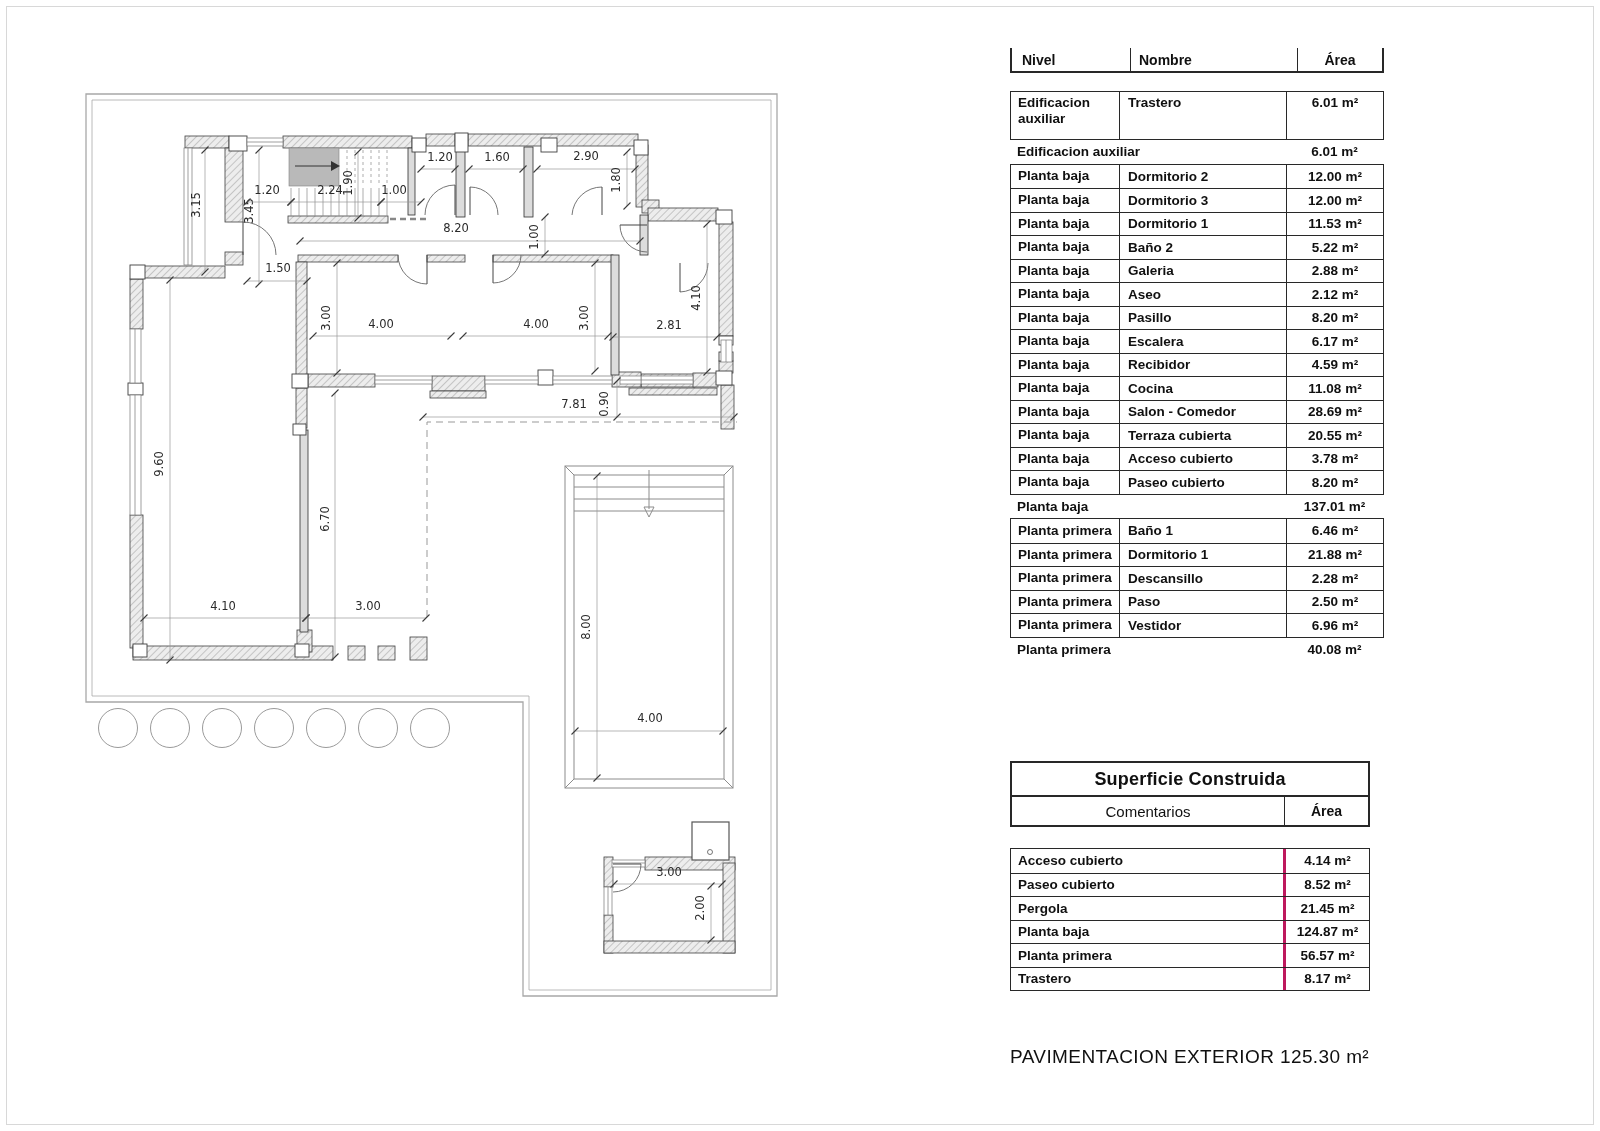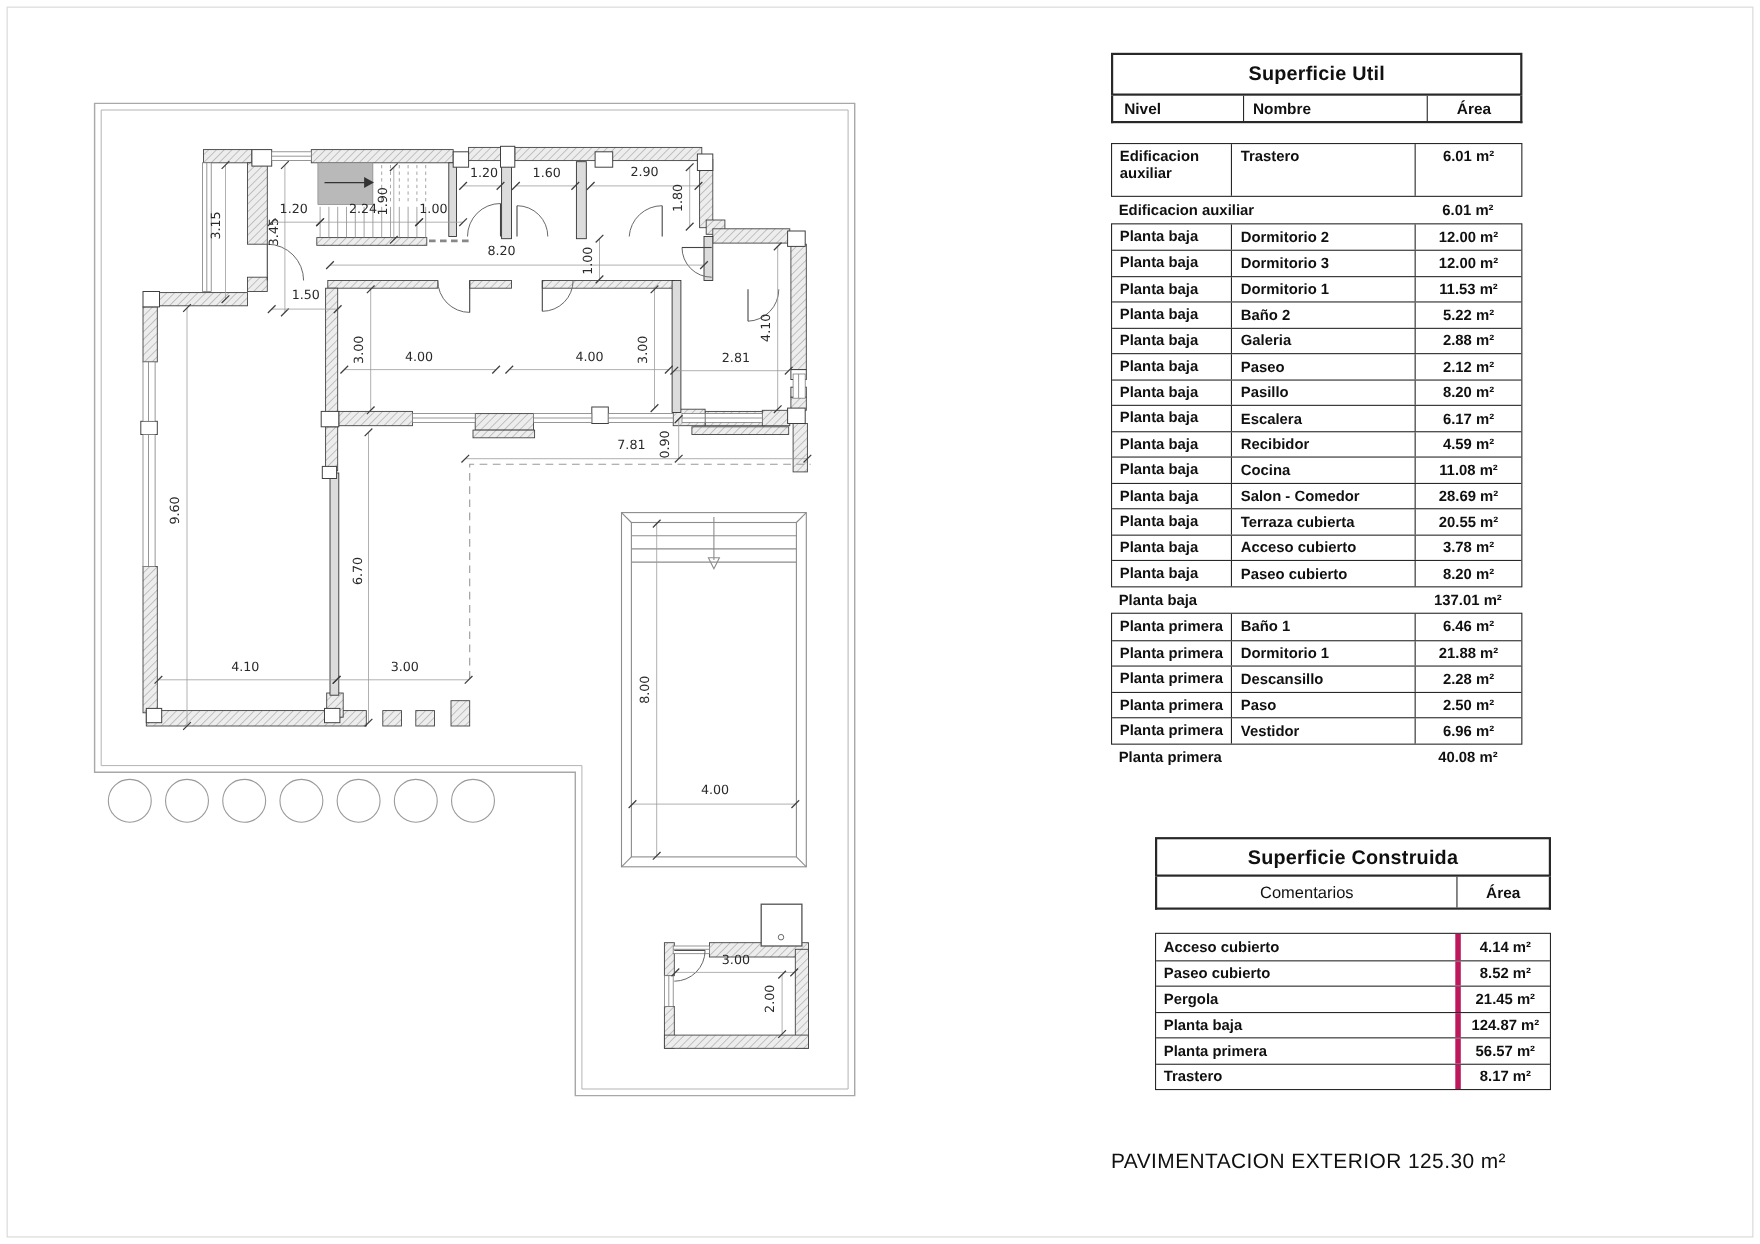--- a/index.html
+++ b/index.html
@@ -35,21 +35,21 @@
   .trow{display:flex;border-top:1px solid #282828;height:23.5px;align-items:center;box-sizing:border-box;}
   .trow:first-child{border-top:none;}
   .trow.tall{height:47px;align-items:flex-start;}
   .trow.tall .cell{padding-top:3px;}
   .cell{box-sizing:border-box;font-size:13.5px;height:100%;display:flex;align-items:center;}
   .trow.tall .cell{align-items:flex-start;}
   .c-nivel{width:108px;padding-left:7px;line-height:1.2;}
   .c-nombre{width:167px;border-left:1px solid #282828;padding-left:8px;}
   .c-area{flex:1;border-left:1px solid #282828;justify-content:center;text-align:center;}
   .c-com{width:272px;padding-left:7px;}
-  .c-area2{flex:1;border-left:5px solid #be185d;justify-content:center;text-align:center;}
+  .c-area2{flex:1;border-left:3px solid #be185d;justify-content:center;text-align:center;}
   .flat-row{display:flex;height:23.5px;align-items:center;font-size:13.5px;}
   .flat-label{padding-left:7px;}
   .flat-area{margin-left:auto;text-align:center;}
   .footer-note{position:absolute;left:1010px;top:1046px;font-size:19px;font-weight:normal;
                letter-spacing:.4px;color:#101010;}
 </style>
 </head>
 <body>
 
 <div id="page">
@@ -358,23 +358,20 @@
         <line class="tick" x1="718.5" y1="887.5" x2="725.5" y2="880.5"></line>
         <text class="dimtxt" text-anchor="middle" x="669" y="876">3.00</text>
         <line class="dim" x1="711" y1="886" x2="711" y2="940"></line>
         <line class="tick" x1="707.5" y1="889.5" x2="714.5" y2="882.5"></line>
         <line class="tick" x1="707.5" y1="943.5" x2="714.5" y2="936.5"></line>
         <text class="dimtxt" text-anchor="middle" x="704" y="908" transform="rotate(-90 704 908)">2.00</text>
       </g>
   </svg>
 
   <div class="tbl" style="left:1010px;top:48px;width:374px;">
-    <div class="tbl-title" style="height:39px;box-sizing:border-box;">
-      <span>Superficie Util</span>
-    </div>
     <div class="tbl-head" style="height:25px;box-sizing:border-box;">
       <div class="hc" style="width:108px;padding-left:10px;font-size:14px;">Nivel</div>
       <div class="hc" style="width:167px;border-left:1px solid #282828;padding-left:8px;font-size:14px;box-sizing:border-box;">Nombre</div>
       <div class="hc" style="flex:1;border-left:1px solid #282828;justify-content:center;font-size:14px;box-sizing:border-box;">Área</div>
     </div>
     <div id="tbl1-body" style="margin-top:18px;">
         <div class="grid-block">
           <div class="trow tall">
             <div class="cell c-nivel">Edificacion auxiliar</div>
             <div class="cell c-nombre">Trastero</div>
@@ -406,21 +403,21 @@
             <div class="cell c-nombre">Baño 2</div>
             <div class="cell c-area">5.22 m²</div>
           </div>
           <div class="trow">
             <div class="cell c-nivel">Planta baja</div>
             <div class="cell c-nombre">Galeria</div>
             <div class="cell c-area">2.88 m²</div>
           </div>
           <div class="trow">
             <div class="cell c-nivel">Planta baja</div>
-            <div class="cell c-nombre">Paseo</div>
+            <div class="cell c-nombre">Aseo</div>
             <div class="cell c-area">2.12 m²</div>
           </div>
           <div class="trow">
             <div class="cell c-nivel">Planta baja</div>
             <div class="cell c-nombre">Pasillo</div>
             <div class="cell c-area">8.20 m²</div>
           </div>
           <div class="trow">
             <div class="cell c-nivel">Planta baja</div>
             <div class="cell c-nombre">Escalera</div>
@@ -488,21 +485,21 @@
             <div class="cell c-area">6.96 m²</div>
           </div>
         </div>
         <div class="flat-row">
           <div class="flat-label">Planta primera</div>
           <div class="flat-area" style="width:99px;">40.08 m²</div>
         </div>
       </div>
   </div>
 
-  <div class="tbl" style="left:1010px;top:761px;width:360px;margin-left:40px;">
+  <div class="tbl" style="left:1010px;top:761px;width:360px;">
     <div class="tbl-title" style="height:36px;box-sizing:border-box;">
       <span>Superficie Construida</span>
     </div>
     <div class="tbl-head" style="height:30px;box-sizing:border-box;">
       <div class="hc" style="width:272px;justify-content:center;font-size:15px;font-weight:normal;">Comentarios</div>
       <div class="hc" style="flex:1;border-left:1px solid #282828;justify-content:center;font-size:14px;box-sizing:border-box;">Área</div>
     </div>
     <div id="tbl2-body" style="margin-top:21px;">
         <div class="grid-block">
           <div class="trow">

